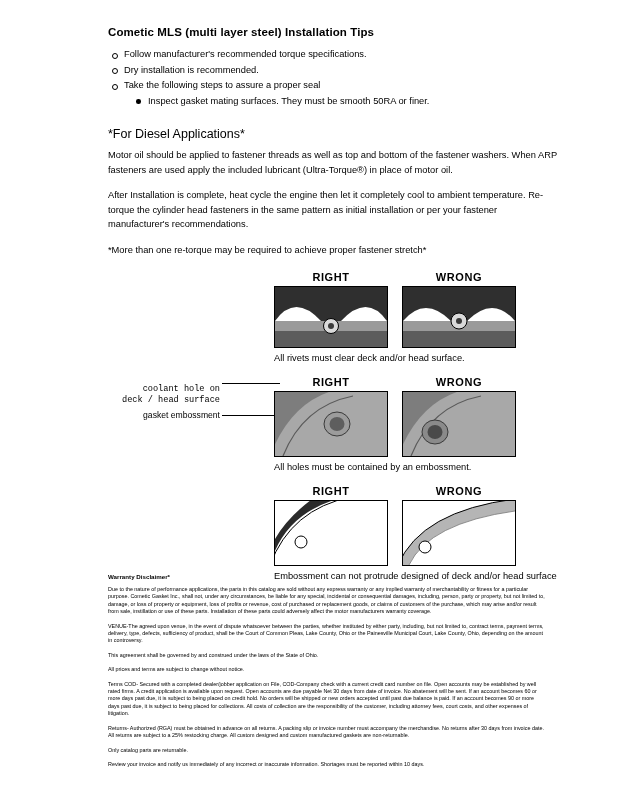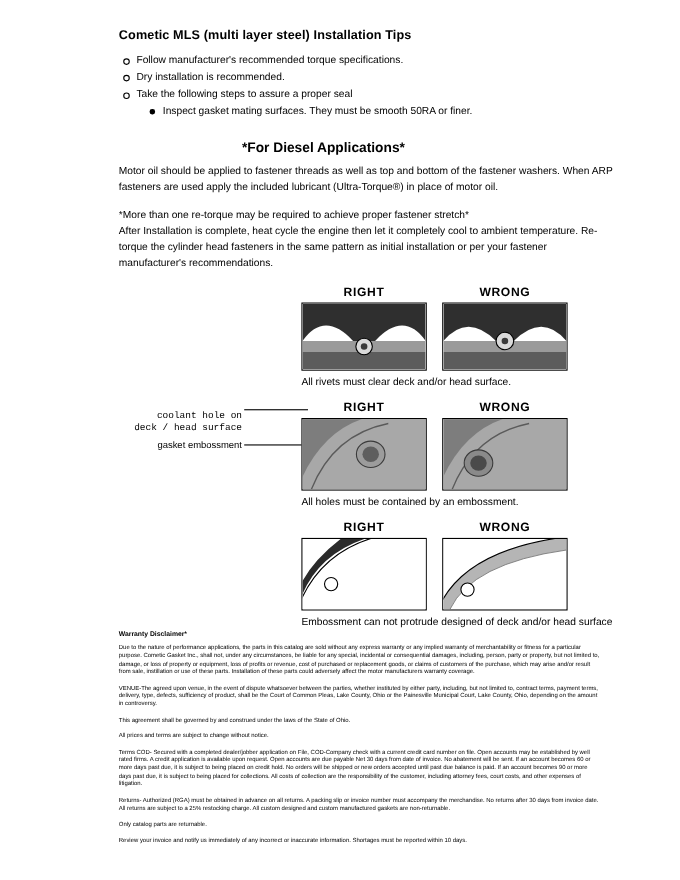--- a/index.html
+++ b/index.html
@@ -25,23 +25,22 @@
 
   
   .h-title {
     font-size: 11.5px;
     font-weight: bold;
     margin: 0 0 9px 68px;
     letter-spacing: .1px;
   }
   .h-sub {
     font-size: 12.5px;
-    font-weight: bold;
+    font-weight: normal;
     margin: 18px 0 7px 68px;
-    text-align: center;
   }
 
   
   ul.lvl1 {
     list-style: none;
     margin: 0 0 0 72px;
     padding: 0;
   }
   ul.lvl1 > li {
     position: relative;
@@ -188,22 +187,22 @@
         <li>
           <span>Inspect gasket mating surfaces.  They must be smooth 50RA or finer.</span>
         </li>
       </ul>
     </li>
   </ul>
 
   <h2 class="h-sub">*For Diesel Applications*</h2>
 
   <p class="para">Motor oil should be applied to fastener threads as well as top and bottom of the fastener washers.  When ARP fasteners are used apply the included lubricant (Ultra-Torque®) in place of motor oil.</p>
+  <p class="para">After Installation is complete, heat cycle the engine then let it completely cool to ambient temperature. Re-torque the cylinder head fasteners in the same pattern as initial installation or per your fastener manufacturer's recommendations.</p>
   <p class="para tight">*More than one re-torque may be required to achieve proper fastener stretch*</p>
-  <p class="para">After Installation is complete, heat cycle the engine then let it completely cool to ambient temperature. Re-torque the cylinder head fasteners in the same pattern as initial installation or per your fastener manufacturer's recommendations.</p>
 
   <div class="figures">
 
     <div class="fig-row fig-row-offset">
       <div class="fig-block">
         <div class="fig-label">RIGHT</div>
         <div class="fig-box">
           <svg width="112" height="60" viewBox="0 0 112 60">
             <rect x="0" y="0" width="112" height="60" fill="#ffffff"></rect>
             <path d="M0,0 L112,0 L112,34 L0,34 Z" fill="#2f2f2f"></path>

